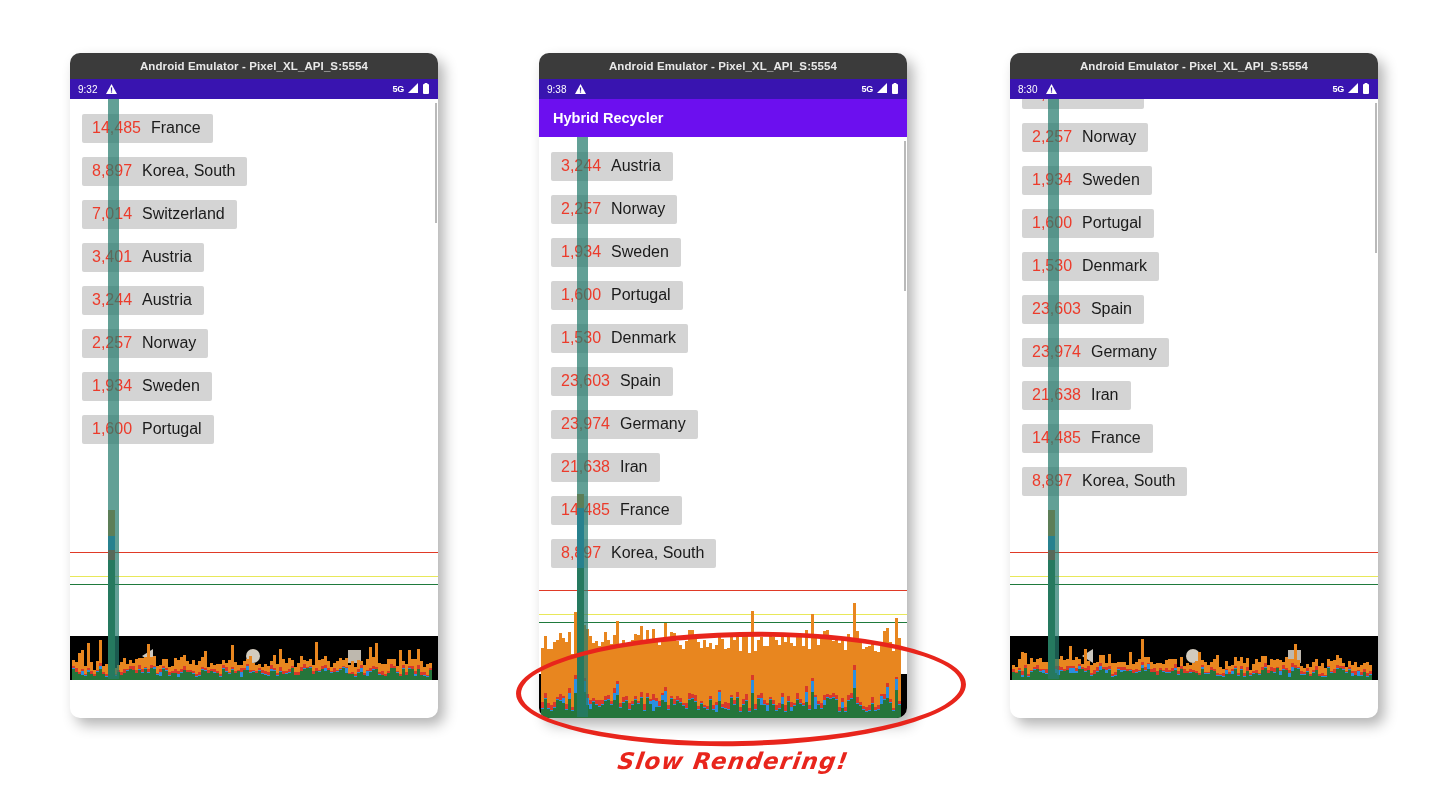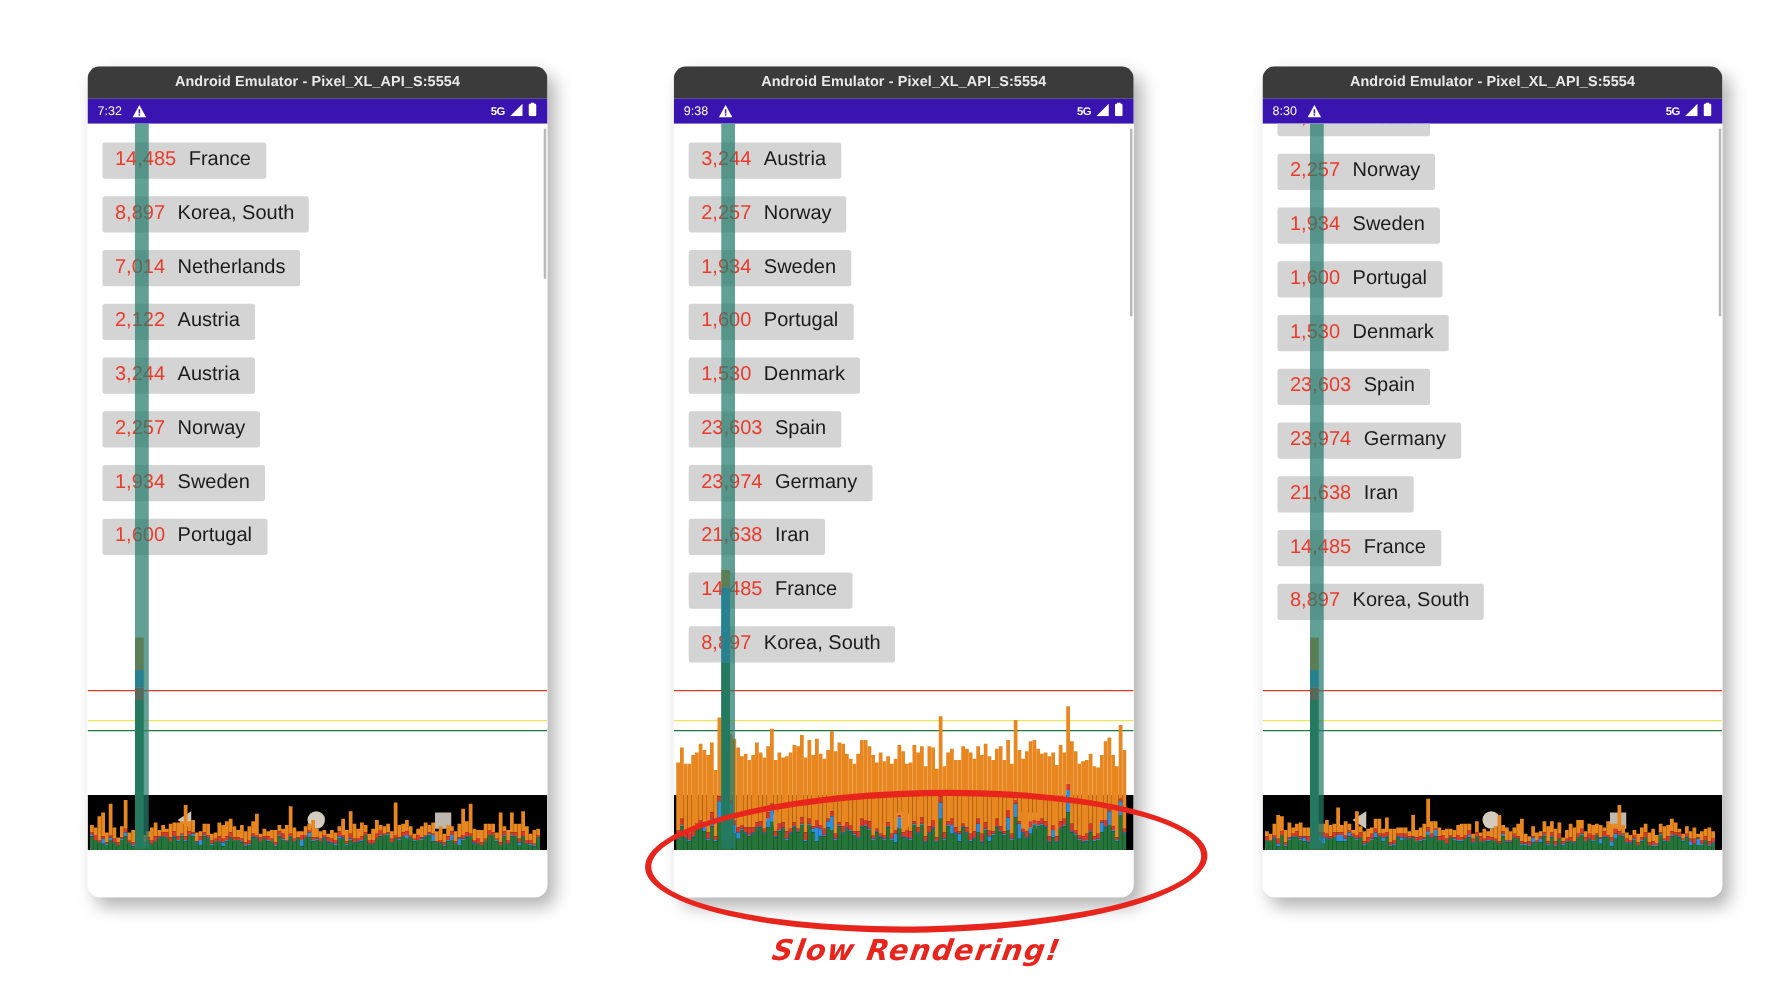--- a/index.html
+++ b/index.html
@@ -152,21 +152,21 @@
 </head>
 <body>
 
 <div id="stage">
 
   <div class="phone" id="phone0" style="left:70px; top:53px; height:665px;">
     <div class="titlebar">
       <span>Android Emulator - Pixel_XL_API_S:5554</span>
     </div>
     <div class="statusbar">
-      <span class="sb-time">7:32</span>
+      <span class="sb-time">9:32</span>
       <span class="sb-warn">
         <svg width="11" height="10" viewBox="0 0 11 10">
             <path d="M5.5 0 L11 10 L0 10 Z" fill="#fff"></path>
             <rect x="4.9" y="3.4" width="1.2" height="3.4" fill="#3914b0"></rect>
             <rect x="4.9" y="7.4" width="1.2" height="1.2" fill="#3914b0"></rect>
           </svg>
       </span>
       <span class="sb-spacer"></span>
       <span class="sb-right">
         <span class="sb-5g">5G</span>
@@ -180,22 +180,22 @@
               <rect x="2.6" y="0" width="2.8" height="1.3" fill="#fff"></rect>
               <rect x="1" y="1" width="6" height="10" rx="1" fill="#fff"></rect>
             </svg>
         </span>
       </span>
     </div>
     <div class="screen" style="height:581px;">
       <div class="list">
           <div class="row"><div class="chip"><span class="num">14,485</span><span class="country">France</span></div></div>
           <div class="row"><div class="chip"><span class="num">8,897</span><span class="country">Korea, South</span></div></div>
-          <div class="row"><div class="chip"><span class="num">7,014</span><span class="country">Netherlands</span></div></div>
-          <div class="row"><div class="chip"><span class="num">2,122</span><span class="country">Austria</span></div></div>
+          <div class="row"><div class="chip"><span class="num">7,014</span><span class="country">Switzerland</span></div></div>
+          <div class="row"><div class="chip"><span class="num">3,401</span><span class="country">Austria</span></div></div>
           <div class="row"><div class="chip"><span class="num">3,244</span><span class="country">Austria</span></div></div>
           <div class="row"><div class="chip"><span class="num">2,257</span><span class="country">Norway</span></div></div>
           <div class="row"><div class="chip"><span class="num">1,934</span><span class="country">Sweden</span></div></div>
           <div class="row"><div class="chip"><span class="num">1,600</span><span class="country">Portugal</span></div></div>
         </div>
       <div class="vscroll" style="top:4px; height:120px;"></div>
       <div class="profiler" style="height:130px;">
         <div class="thr-red" style="top:2px;"></div>
         <div class="thr-yellow" style="top:26px;"></div>
         <div class="thr-green" style="top:34px;"></div>
@@ -958,20 +958,23 @@
               <path d="M11 0 L11 10 L1 10 Z" fill="#fff"></path>
             </svg>
         </span>
         <span>
           <svg width="8" height="11" viewBox="0 0 8 11">
               <rect x="2.6" y="0" width="2.8" height="1.3" fill="#fff"></rect>
               <rect x="1" y="1" width="6" height="10" rx="1" fill="#fff"></rect>
             </svg>
         </span>
       </span>
+    </div>
+    <div class="appbar">
+      <span>Hybrid Recycler</span>
     </div>
     <div class="screen" style="height:581px;">
       <div class="list">
           <div class="row"><div class="chip"><span class="num">3,244</span><span class="country">Austria</span></div></div>
           <div class="row"><div class="chip"><span class="num">2,257</span><span class="country">Norway</span></div></div>
           <div class="row"><div class="chip"><span class="num">1,934</span><span class="country">Sweden</span></div></div>
           <div class="row"><div class="chip"><span class="num">1,600</span><span class="country">Portugal</span></div></div>
           <div class="row"><div class="chip"><span class="num">1,530</span><span class="country">Denmark</span></div></div>
           <div class="row"><div class="chip"><span class="num">23,603</span><span class="country">Spain</span></div></div>
           <div class="row"><div class="chip"><span class="num">23,974</span><span class="country">Germany</span></div></div>

